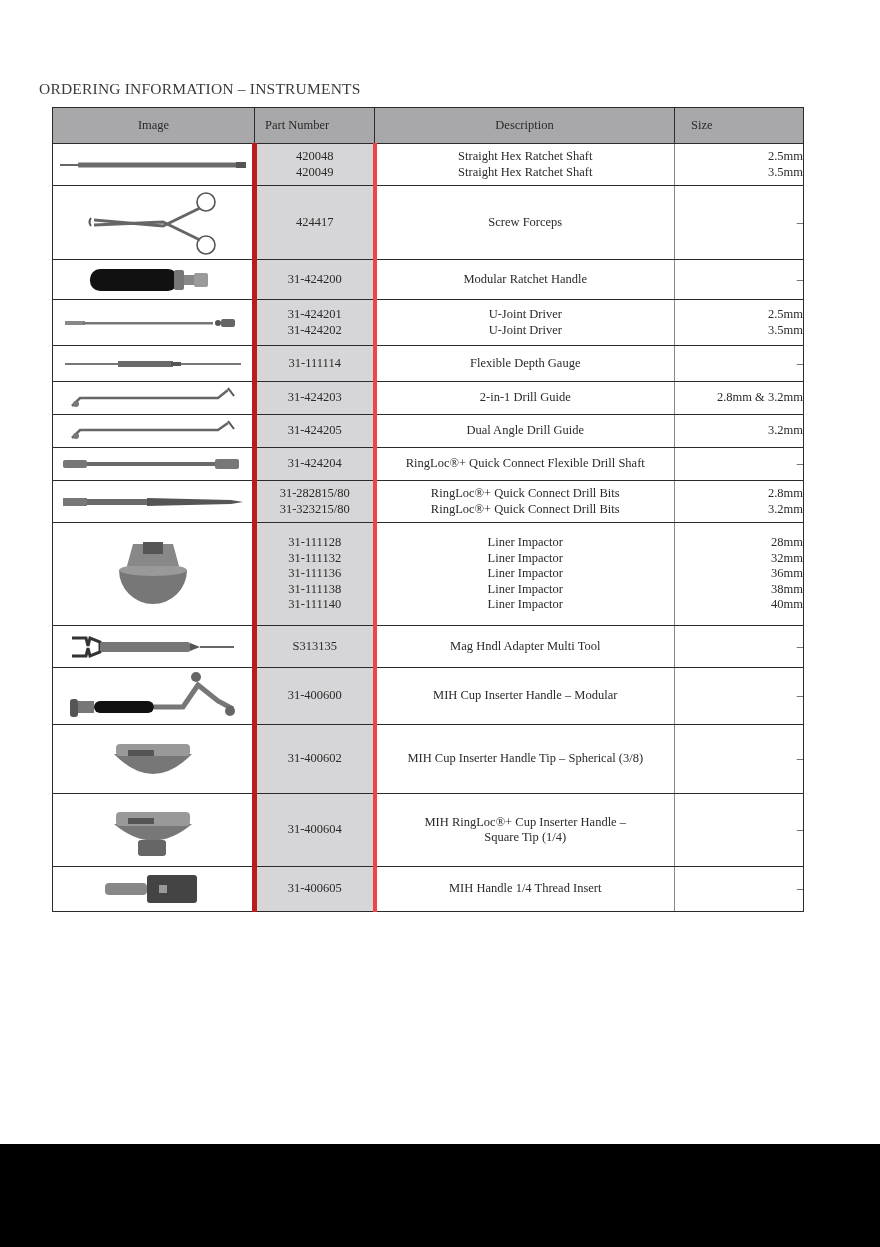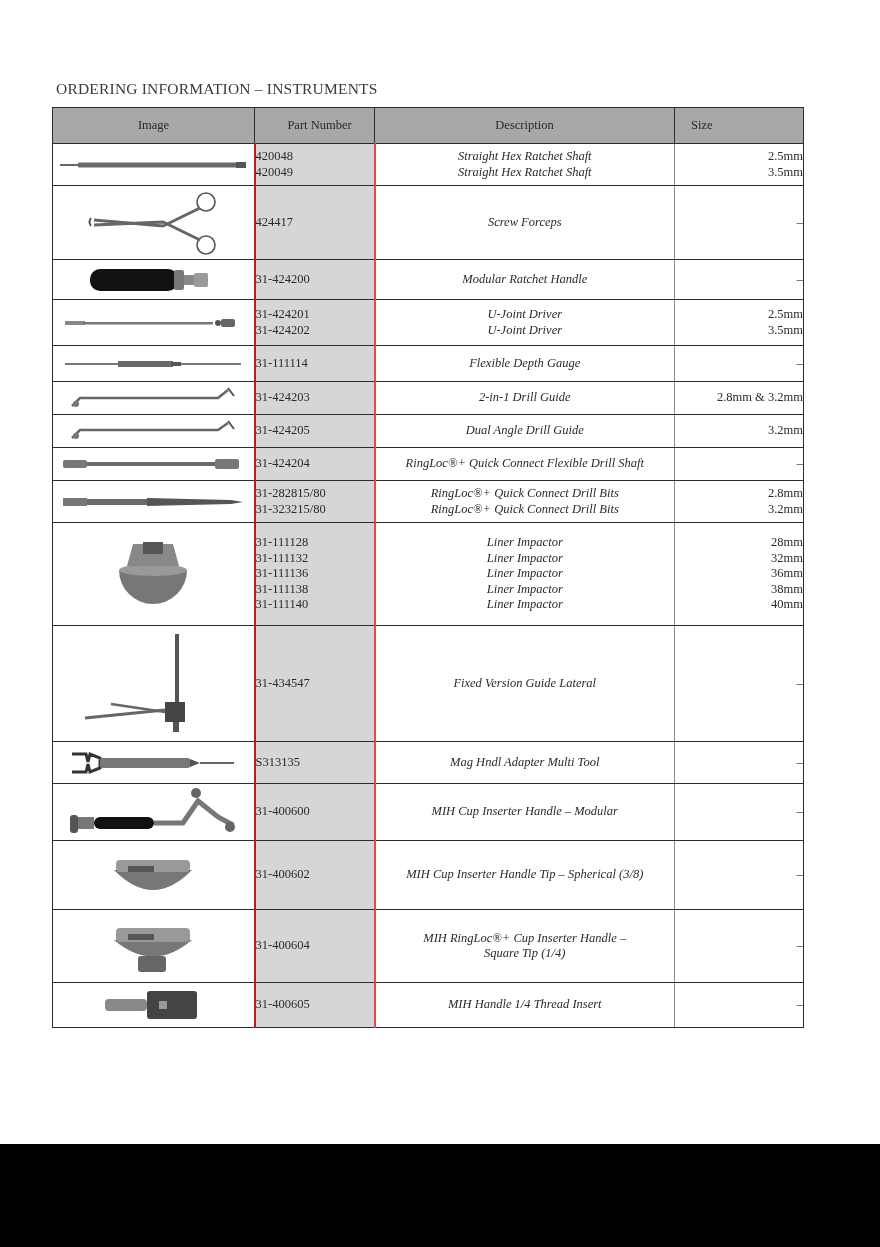--- a/index.html
+++ b/index.html
@@ -1,24 +1,24 @@
 <!DOCTYPE html>
 <html><head>
 <meta charset="utf-8">
 <style>
   html, body { margin:0; padding:0; }
   body { width:880px; height:1247px; background:#fff; position:relative; overflow:hidden;
          font-family:"Liberation Serif", "DejaVu Serif", serif; color:#2a2a2a; }
-  .title { position:absolute; left:56px; top:80px; font-size:15.5px; letter-spacing:0.2px; color:#3a3a3a; }
+  .title { position:absolute; left:39px; top:80px; font-size:15.5px; letter-spacing:0.2px; color:#3a3a3a; }
   table { position:absolute; left:52px; top:107px; width:751px; border-collapse:collapse; table-layout:fixed; }
   th, td { border:1.5px solid #2b2b2b; font-size:12.5px; line-height:15.4px; font-weight:normal; padding:0; vertical-align:middle; }
   th { background:#a8a8aa; height:35px; color:#2a2a2a;margin-top:8px; }
   td.img { background:#fff; text-align:center; border-right:1px solid #888; }
-  td.pn { background:#d6d6d8; border-left:2px solid #b91c1c; border-right:1px solid #888; }
-  td.desc { text-align:center; border-left:2px solid #ef4444; border-right:1px solid #888;font-style:italic; }
+  td.pn { background:#d6d6d8; text-align:center; border-left:5px solid #b91c1c; border-right:1px solid #888; }
+  td.desc { text-align:center; border-left:4px solid #ef4444; border-right:1px solid #888; }
   td.size { text-align:right; padding-left:18px; border-left:1px solid #888; }
   th.c-size { text-align:left; padding-left:16px; }
   .line { display:block; }
   .footer { position:absolute; left:0; top:1144px; width:880px; height:103px; background:#000; }
   svg { display:block; margin:0 auto; }
 </style>
 </head>
 <body>
 
 <div class="title">ORDERING INFORMATION – INSTRUMENTS</div>
@@ -26,21 +26,21 @@
 <table>
   <colgroup>
     <col style="width:202px">
       <col style="width:120px">
       <col style="width:300px">
       <col style="width:129px">
   </colgroup>
   <thead>
     <tr>
       <th>Image</th>
-      <th style="text-align:center;padding-left:10px;">Part Number</th>
+      <th style="text-align:left;padding-left:10px;">Part Number</th>
       <th>Description</th>
       <th class="c-size">Size</th>
     </tr>
   </thead>
   <tbody id="tbody">
       <tr style="height: 42px;">
         <td class="img"><span><svg width="190" height="12">
               <rect x="2" y="5" width="20" height="2" fill="#666"></rect>
               <rect x="20" y="3.5" width="160" height="5" rx="1" fill="#6a6a6a"></rect>
               <rect x="178" y="3" width="10" height="6" fill="#555"></rect>
@@ -218,38 +218,20 @@
           <span class="line">Liner Impactor</span>
         </td>
         <td class="size">
           <span class="line">28mm</span>
           <span class="line">32mm</span>
           <span class="line">36mm</span>
           <span class="line">38mm</span>
           <span class="line">40mm</span>
         </td>
       </tr>
-      <tr style="height: 116px;">
-        <td class="img"><span><svg width="140" height="104">
-              <rect x="92" y="2" width="4" height="70" fill="#555"></rect>
-              <rect x="82" y="70" width="20" height="20" fill="#444"></rect>
-              <path d="M2 86 L82 78" stroke="#666" stroke-width="3"></path>
-              <path d="M28 72 L82 80" stroke="#666" stroke-width="2.5"></path>
-              <rect x="90" y="90" width="6" height="10" fill="#555"></rect>
-            </svg></span></td>
-        <td class="pn">
-          <span class="line">31-434547</span>
-        </td>
-        <td class="desc">
-          <span class="line">Fixed Version Guide Lateral</span>
-        </td>
-        <td class="size" style="padding-left: 36px;">
-          <span class="line">–</span>
-        </td>
-      </tr>
       <tr style="height: 42px;">
         <td class="img"><span><svg width="170" height="26">
               <path d="M4 4 L18 4 L20 12 L22 4 L32 8 L32 18 L22 22 L20 14 L18 22 L4 22" stroke="#333" stroke-width="3" fill="none"></path>
               <rect x="32" y="8" width="90" height="10" rx="2" fill="#777"></rect>
               <path d="M122 9 L132 13 L122 17 Z" fill="#555"></path>
               <rect x="132" y="12" width="34" height="2" fill="#666"></rect>
             </svg></span></td>
         <td class="pn">
           <span class="line">S313135</span>
         </td>

